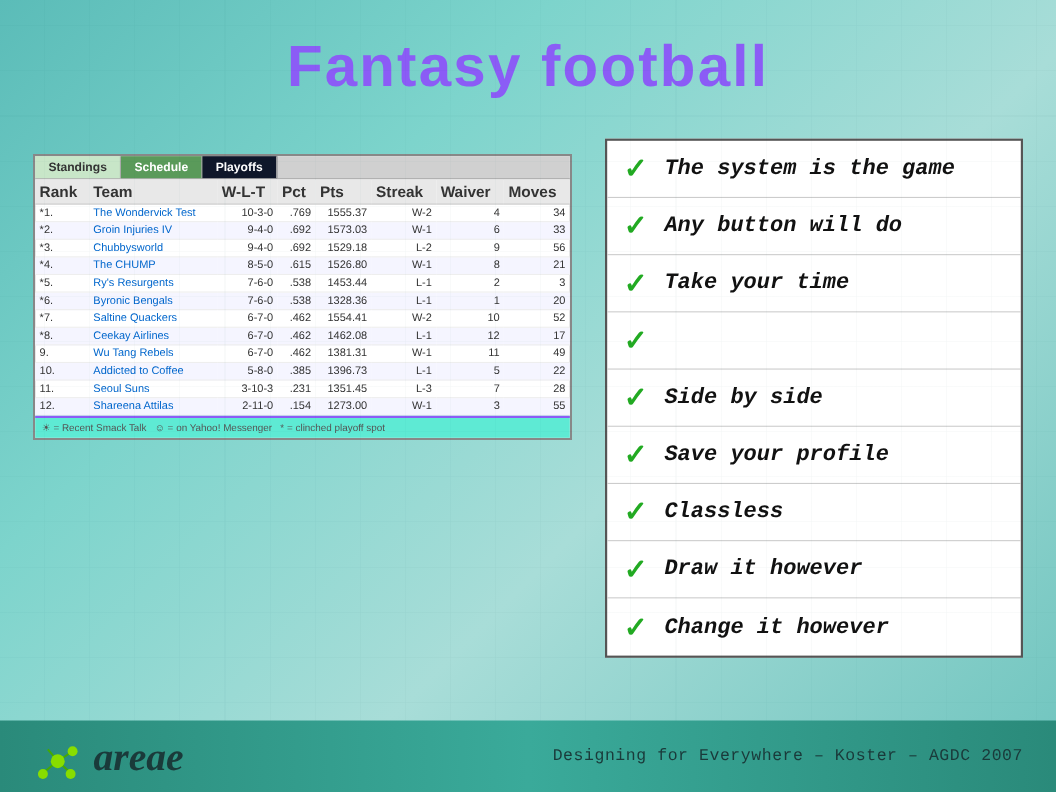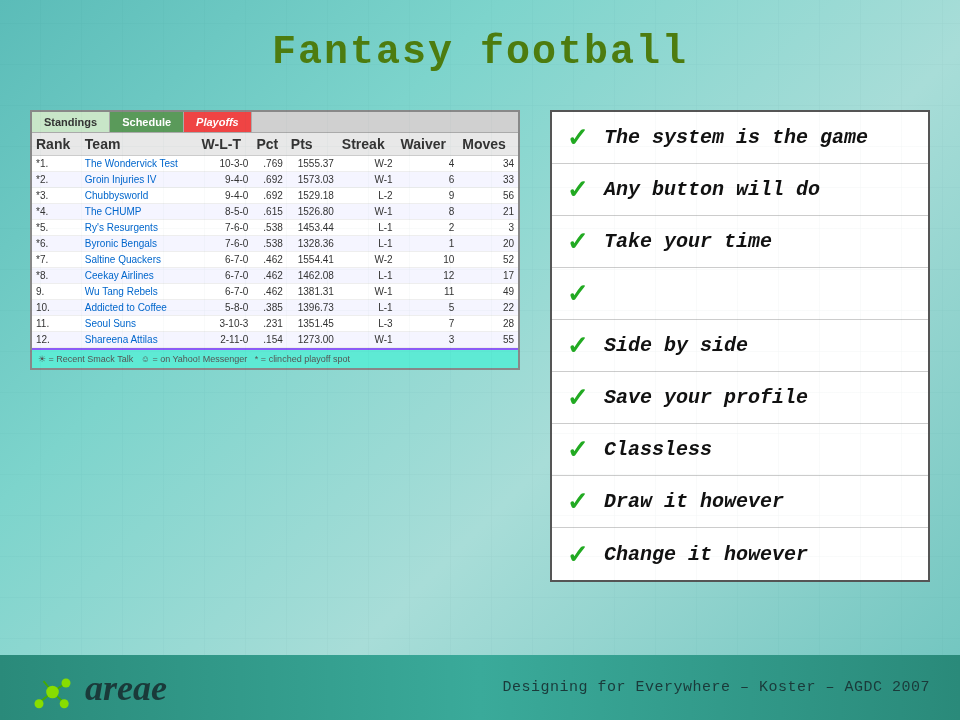--- a/index.html
+++ b/index.html
@@ -19,42 +19,42 @@
       inset: 0;
       opacity: 0.08;
       background-image: 
         repeating-linear-gradient(0deg, transparent, transparent 40px, rgba(0,80,80,0.3) 40px, rgba(0,80,80,0.3) 41px),
         repeating-linear-gradient(90deg, transparent, transparent 40px, rgba(0,80,80,0.3) 40px, rgba(0,80,80,0.3) 41px);
       pointer-events: none;
     }
 
     .page-title {
       text-align: center;
-      font-size: 40px;
-      font-family: Liberation Mono, monospace;
-      color: #4d7c0f;
+      font-size: 53px;
+      font-family: Liberation Sans, sans-serif;
+      color: #8b5cf6;
       padding: 30px 0 20px;
       letter-spacing: 2px;
     }
 
     .content-area {
       display: flex;
       flex-direction: row;
       align-items: flex-start;
       padding: 10px 30px 0 30px;
       gap: 30px;
     }
 
     
     .table-container {
       background: white;
       border: 2px solid #888;
       width: 490px;
       font-size: 11px;
-      margin-top: 5px;
+      margin-top: 19px;
     }
 
     .table-tabs {
       display: flex;
       background: #d0d0d0;
       border-bottom: 1px solid #aaa;
     }
 
     .tab {
       padding: 4px 12px;
@@ -68,23 +68,22 @@
       background: #c8e6c8;
       color: #333;
     }
 
     .tab.schedule {
       background: #5a9a5a;
       color: white;
     }
 
     .tab.playoffs {
-      background: #ef4444;
+      background: #0f172a;
       color: white;
-      font-style: italic;
     }
 
     .standings-table {
       width: 100%;
       border-collapse: collapse;
     }
 
     .standings-table th {
       background: #e8e8e8;
       padding: 3px 4px;

